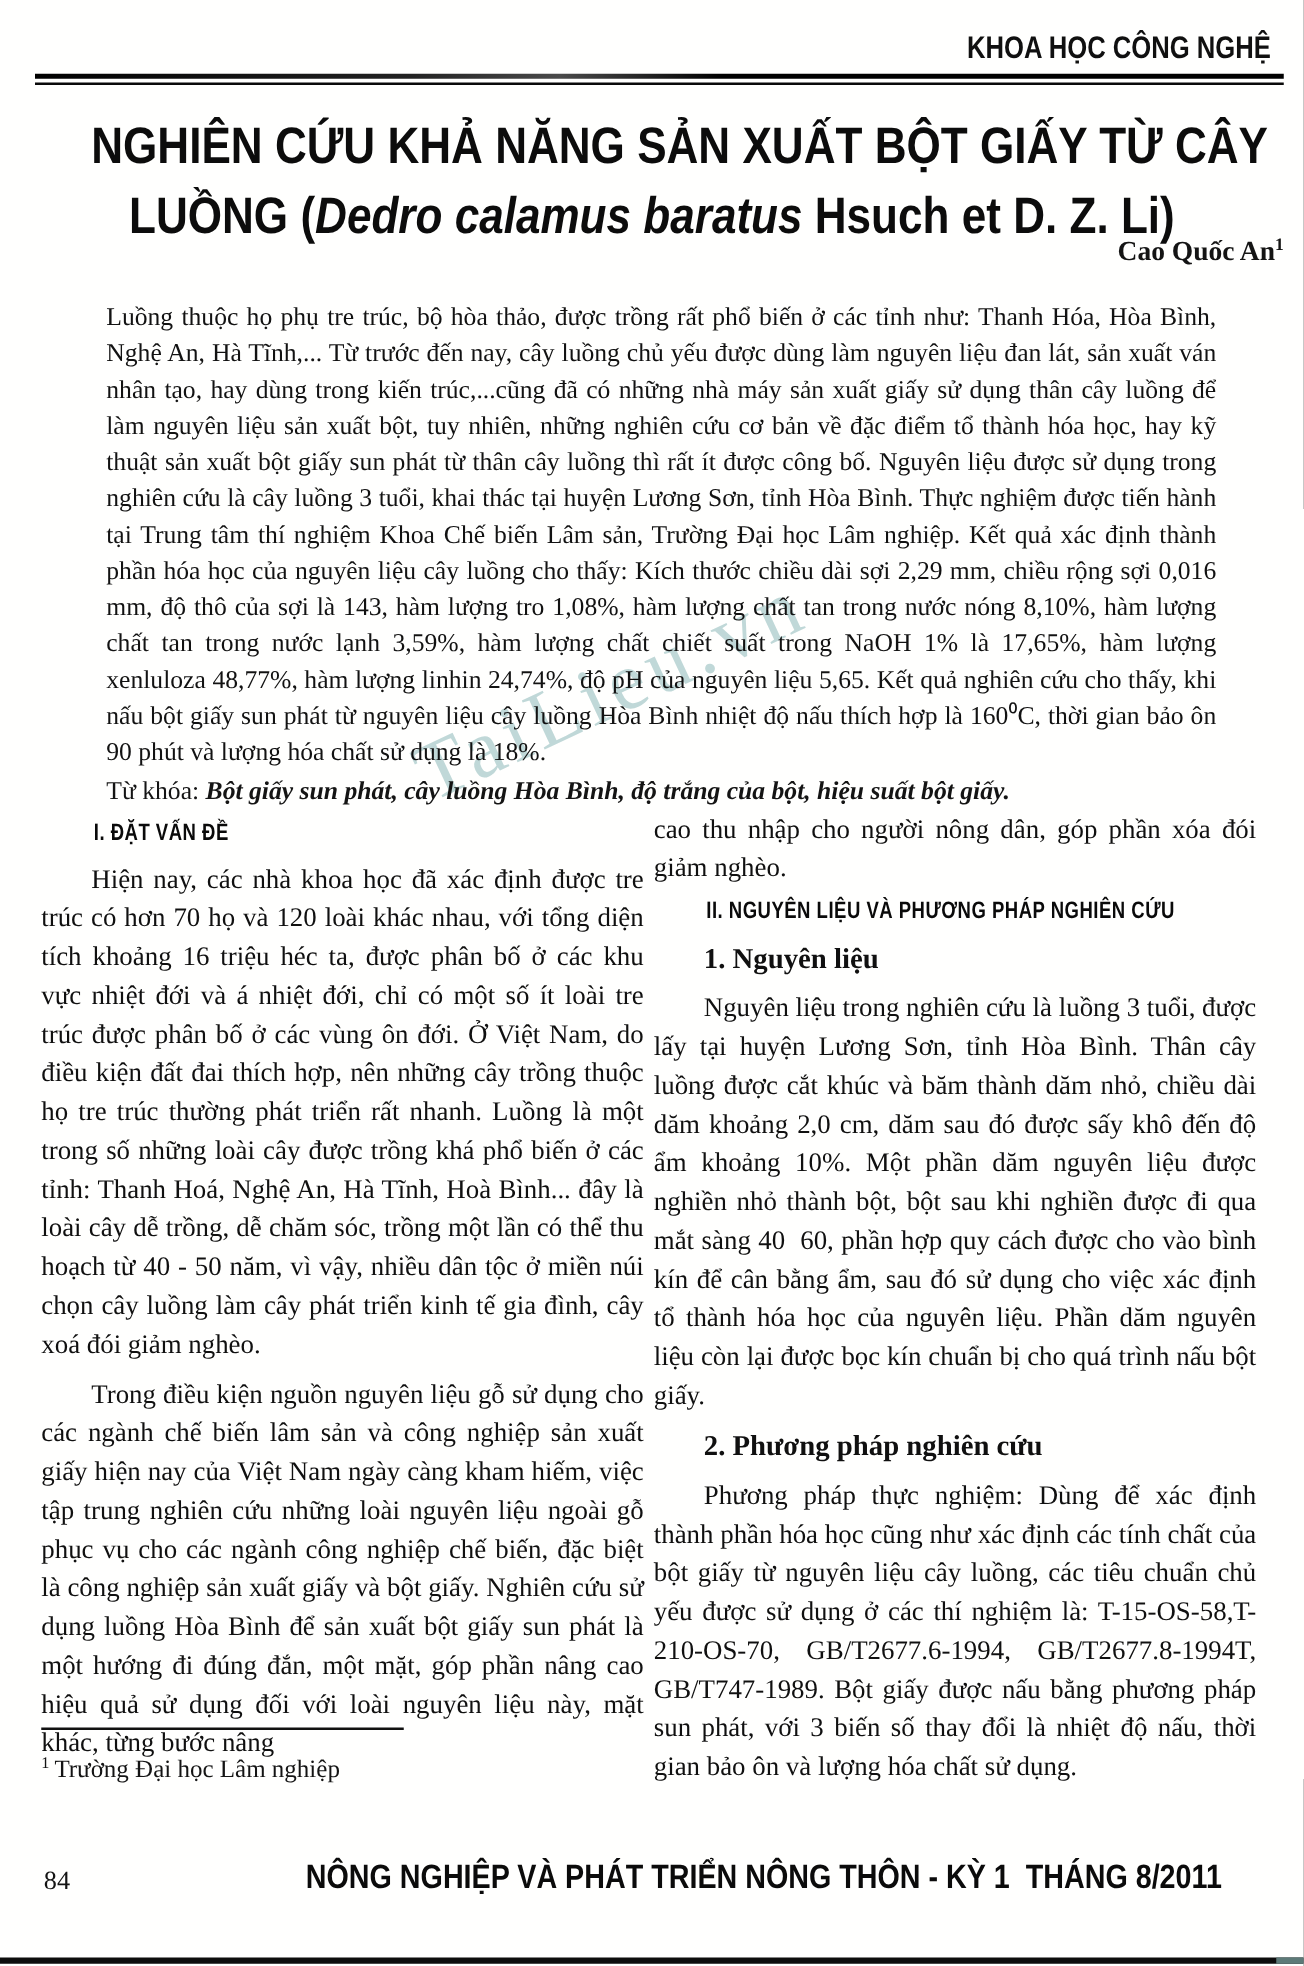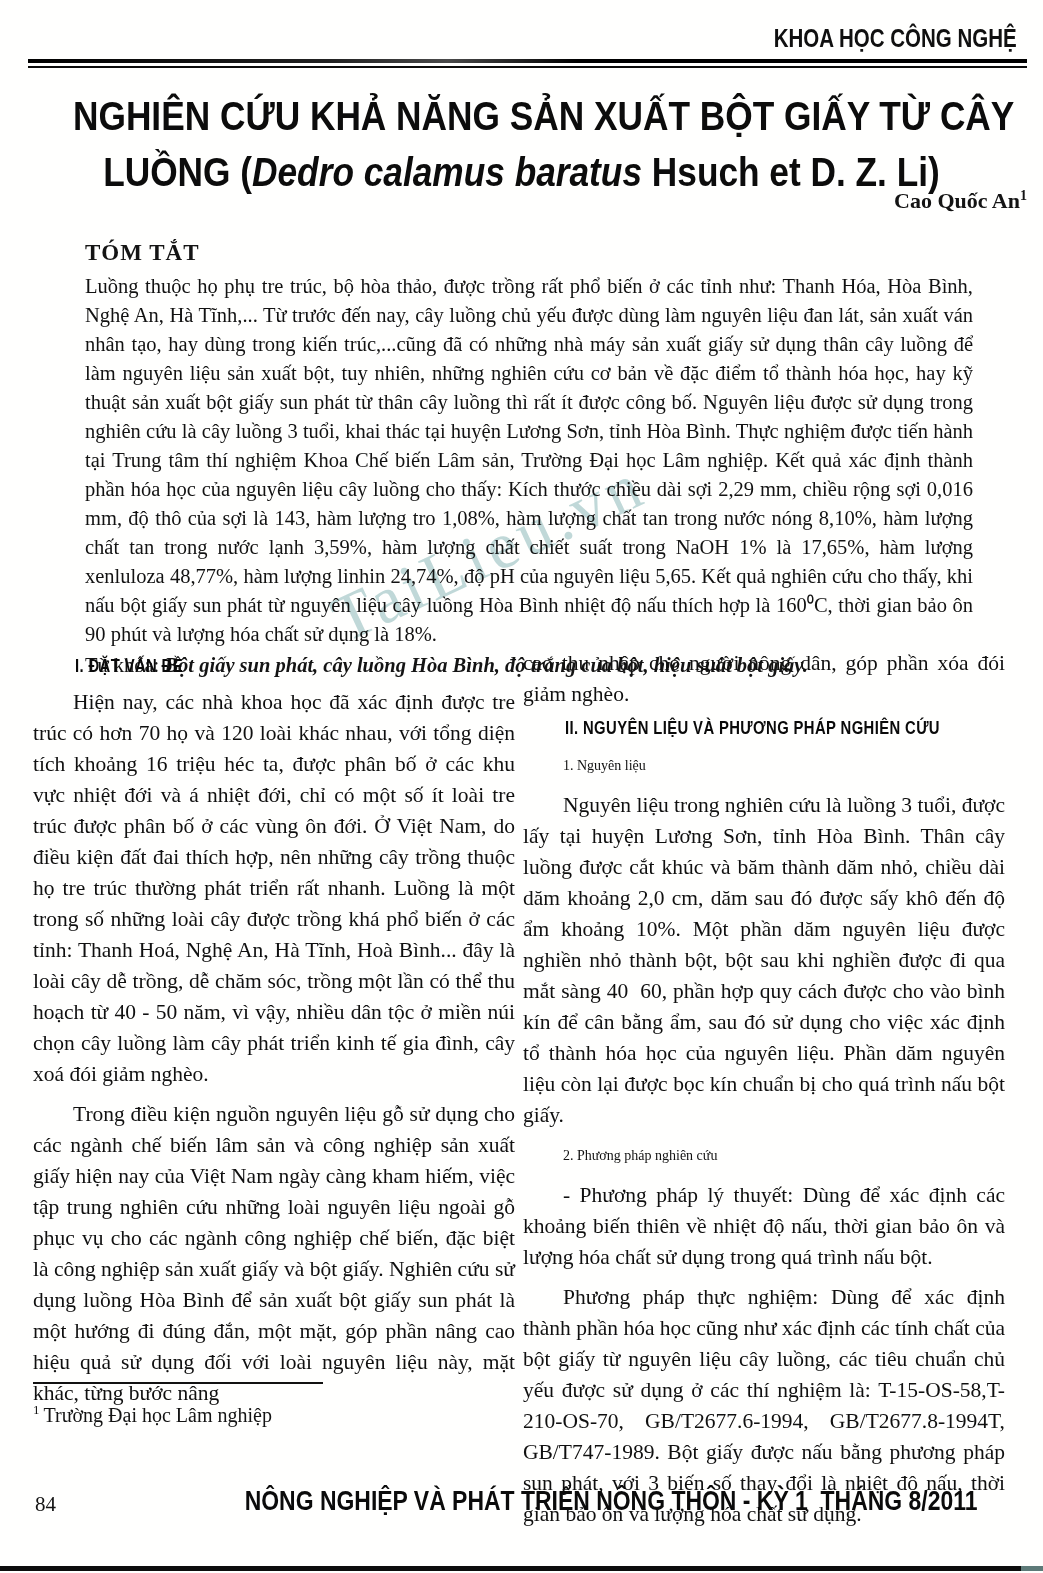--- a/index.html
+++ b/index.html
@@ -71,21 +71,21 @@
     font-family:"Liberation Sans", sans-serif;
     font-weight:bold;font-size:19px;line-height:26px;
     display:inline-block;transform:scaleX(0.78);transform-origin:left center;
     white-space:nowrap;letter-spacing:0.5px;color:#0a0a0a;
   }
   .sec-head-wrap{margin:4px 0 8px 42px;line-height:26px;}
   .col p{margin:0 0 0 0;text-indent:40px;}
   .col p.noindent{text-indent:0;}
   .col p + p{margin-top:9px;}
   .sub-head{
-    font-weight:normal;font-size:14px;line-height:31px;
+    font-weight:bold;font-size:23px;line-height:31px;
     margin:9px 0 9px 0;text-indent:40px;
     font-family:"Liberation Serif", serif;
   }
   
   .footnote-rule{
     position:absolute;left:33px;top:1382px;width:290px;height:2px;background:#111;
   }
   .footnote{
     position:absolute;left:33px;top:1402px;
     font-size:20px;
@@ -137,21 +137,20 @@
   </div>
 
   <div class="article-title">
     <span class="tline">NGHIÊN CỨU KHẢ NĂNG SẢN XUẤT BỘT GIẤY TỪ CÂY</span>
     <span class="tline"><span>LUỒNG (</span><span class="lat">Dedro calamus baratus</span><span> Hsuch et D. Z. Li)</span></span>
   </div>
 
   <div class="author-line"><span>Cao Quốc An</span><sup>1</sup></div>
 
   <div class="abstract">
-    <h3>TÓM TẮT</h3>
     <div class="abody">Luồng thuộc họ phụ tre trúc, bộ hòa thảo, được trồng rất phổ biến ở các tỉnh như: Thanh Hóa, Hòa Bình, Nghệ An, Hà Tĩnh,... Từ trước đến nay, cây luồng chủ yếu được dùng làm nguyên liệu đan lát, sản xuất ván nhân tạo, hay dùng trong kiến trúc,...cũng đã có những nhà máy sản xuất giấy sử dụng thân cây luồng để làm nguyên liệu sản xuất bột, tuy nhiên, những nghiên cứu cơ bản về đặc điểm tổ thành hóa học, hay kỹ thuật sản xuất bột giấy sun phát từ thân cây luồng thì rất ít được công bố. Nguyên liệu được sử dụng trong nghiên cứu là cây luồng 3 tuổi, khai thác tại huyện Lương Sơn, tỉnh Hòa Bình. Thực nghiệm được tiến hành tại Trung tâm thí nghiệm Khoa Chế biến Lâm sản, Trường Đại học Lâm nghiệp. Kết quả xác định thành phần hóa học của nguyên liệu cây luồng cho thấy: Kích thước chiều dài sợi 2,29 mm, chiều rộng sợi 0,016 mm, độ thô của sợi là 143, hàm lượng tro 1,08%, hàm lượng chất tan trong nước nóng 8,10%, hàm lượng chất tan trong nước lạnh 3,59%, hàm lượng chất chiết suất trong NaOH 1% là 17,65%, hàm lượng xenluloza 48,77%, hàm lượng linhin 24,74%, độ pH của nguyên liệu 5,65. Kết quả nghiên cứu cho thấy, khi nấu bột giấy sun phát từ nguyên liệu cây luồng Hòa Bình nhiệt độ nấu thích hợp là 160⁰C, thời gian bảo ôn 90 phút và lượng hóa chất sử dụng là 18%.</div>
     <div class="kwline"><span>Từ khóa: </span><span class="kw-it">Bột giấy sun phát, cây luồng Hòa Bình, độ trắng của bột, hiệu suất bột giấy.</span></div>
   </div>
 
   <div class="columns">
 
     <div class="col">
       <div class="sec-head-wrap">
         <span class="sec-head">I. ĐẶT VẤN ĐỀ</span>
       </div>
@@ -160,21 +159,20 @@
     </div>
 
     <div class="col">
       <p class="noindent">cao thu nhập cho người nông dân, góp phần xóa đói giảm nghèo.</p>
       <div class="sec-head-wrap">
         <span class="sec-head">II. NGUYÊN LIỆU VÀ PHƯƠNG PHÁP NGHIÊN CỨU</span>
       </div>
       <div class="sub-head">1. Nguyên liệu</div>
       <p>Nguyên liệu trong nghiên cứu là luồng 3 tuổi, được lấy tại huyện Lương Sơn, tỉnh Hòa Bình. Thân cây luồng được cắt khúc và băm thành dăm nhỏ, chiều dài dăm khoảng 2,0 cm, dăm sau đó được sấy khô đến độ ẩm khoảng 10%. Một phần dăm nguyên liệu được nghiền nhỏ thành bột, bột sau khi nghiền được đi qua mắt sàng 40 &nbsp;60, phần hợp quy cách được cho vào bình kín để cân bằng ẩm, sau đó sử dụng cho việc xác định tổ thành hóa học của nguyên liệu. Phần dăm nguyên liệu còn lại được bọc kín chuẩn bị cho quá trình nấu bột giấy.</p>
       <div class="sub-head">2. Phương pháp nghiên cứu</div>
-      <p>- Phương pháp lý thuyết: Dùng để xác định các khoảng biến thiên về nhiệt độ nấu, thời gian bảo ôn và lượng hóa chất sử dụng trong quá trình nấu bột.</p>
       <p>Phương pháp thực nghiệm: Dùng để xác định thành phần hóa học cũng như xác định các tính chất của bột giấy từ nguyên liệu cây luồng, các tiêu chuẩn chủ yếu được sử dụng ở các thí nghiệm là: T-15-OS-58,T-210-OS-70, GB/T2677.6-1994, GB/T2677.8-1994T, GB/T747-1989. Bột giấy được nấu bằng phương pháp sun phát, với 3 biến số thay đổi là nhiệt độ nấu, thời gian bảo ôn và lượng hóa chất sử dụng.</p>
     </div>
 
   </div>
 
   <div class="footnote-rule"></div>
   <div class="footnote"><sup>1</sup><span>Trường Đại học Lâm nghiệp</span></div>
 
   <div class="page-number">84</div>
   <div class="journal-footer">

